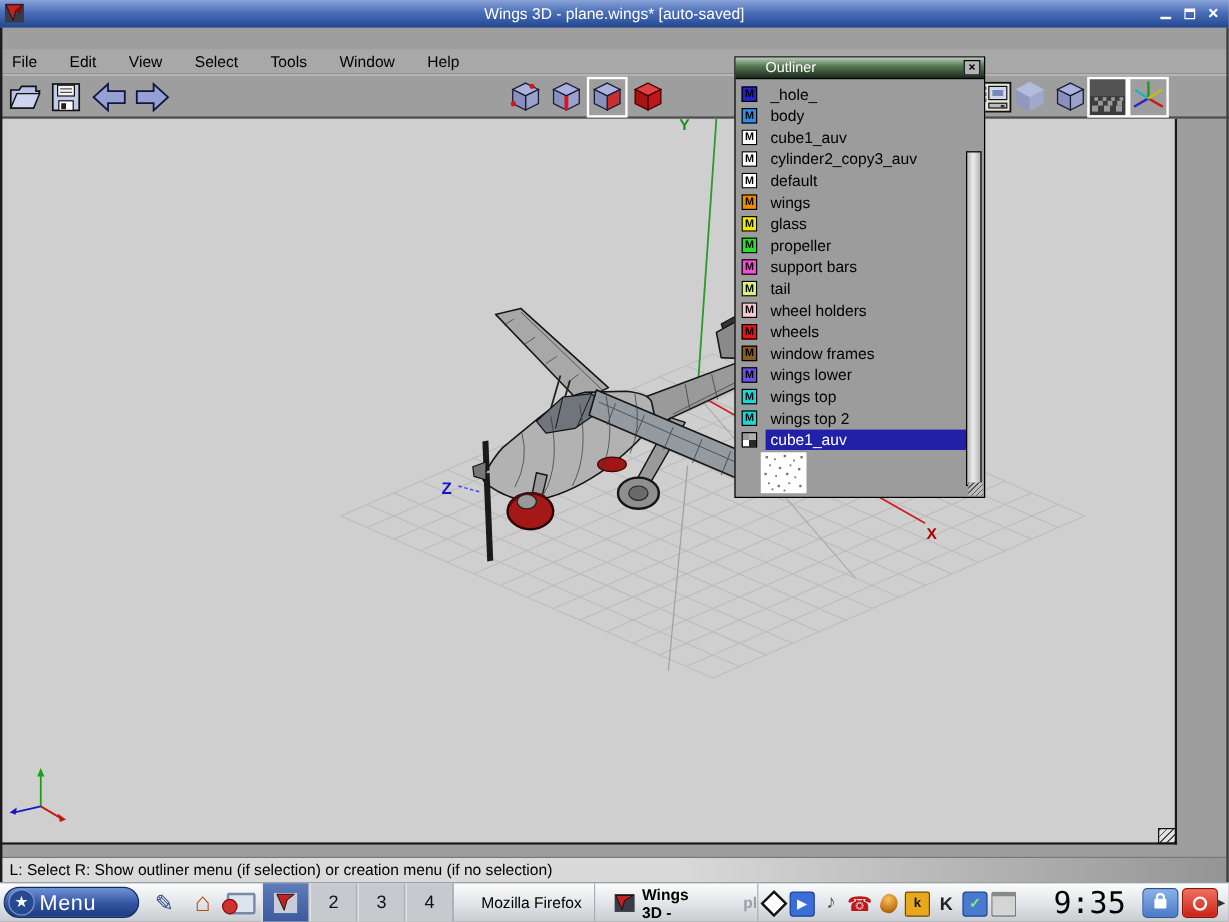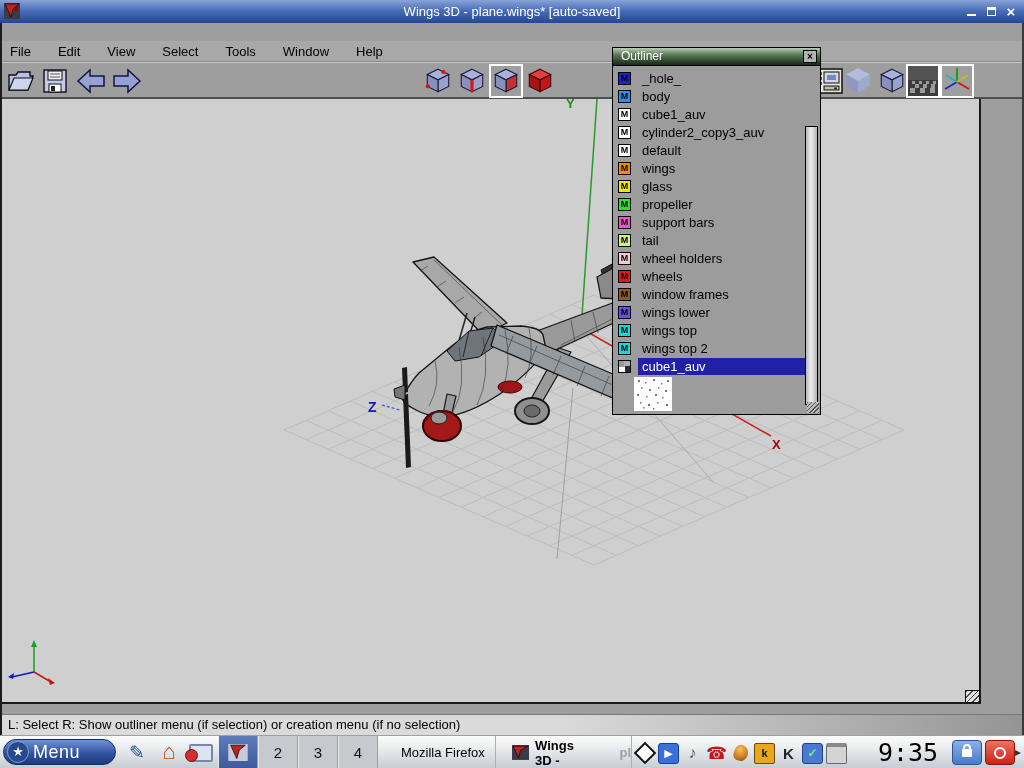--- a/index.html
+++ b/index.html
@@ -40,21 +40,21 @@
      border:1px solid #111;box-sizing:border-box;}
   .rfill{left:981px;top:99px;width:43px;height:605px;background:#9e9e9e;}
   .bfill{left:0;top:704px;width:1024px;height:10px;background:#9e9e9e;}
   
   .statusbar{left:0;top:714px;width:1024px;height:21px;
     background:linear-gradient(90deg,#dadada 0%,#dadada 55%,#949494 100%);
     border-top:1px solid #787878;font-size:13px;line-height:20px;padding-left:8px;color:#000;box-sizing:border-box;}
   
   .outliner{left:612px;top:47px;width:209px;height:368px;background:#9c9c9c;
     border:1px solid #000;box-sizing:border-box;z-index:50;}
-  .ol-title{height:17px;border-bottom:1px solid #000;color:#fff;font-size:12px;line-height:16px;padding-left:8px;
+  .ol-title{height:17px;border-bottom:1px solid #000;color:#fff;font-size:12px;line-height:16px;padding-left:25px;
     background:linear-gradient(180deg,#b9cdb7 0%,#5a7a56 40%,#17291a 100%);}
   .ol-close{position:absolute;top:2px;right:3px;width:14px;height:13px;background:#b4b4b4;
     border:1px solid #000;color:#000;font-size:10px;line-height:11px;text-align:center;font-weight:bold;box-sizing:border-box;}
   .ol-list{position:absolute;left:0;top:21px;width:192px;}
   .ol-item{height:18px;display:flex;align-items:center;padding-left:5px;}
   .ol-ic{width:13px;height:13px;border:1px solid #000;box-sizing:border-box;margin-right:7px;
     display:flex;align-items:center;justify-content:center;flex:none;}
   .ol-ic i{font-style:normal;font-size:9px;font-weight:bold;color:#000;line-height:9px;}
   .ol-ic.img{background:conic-gradient(#aFaFaF 0 25%,#2a2a2a 0 50%,#ffffff 0 75%,#9a9a9a 0) !important;}
   .ol-label{font-size:13px;color:#000;padding:1px 4px;white-space:nowrap;}

